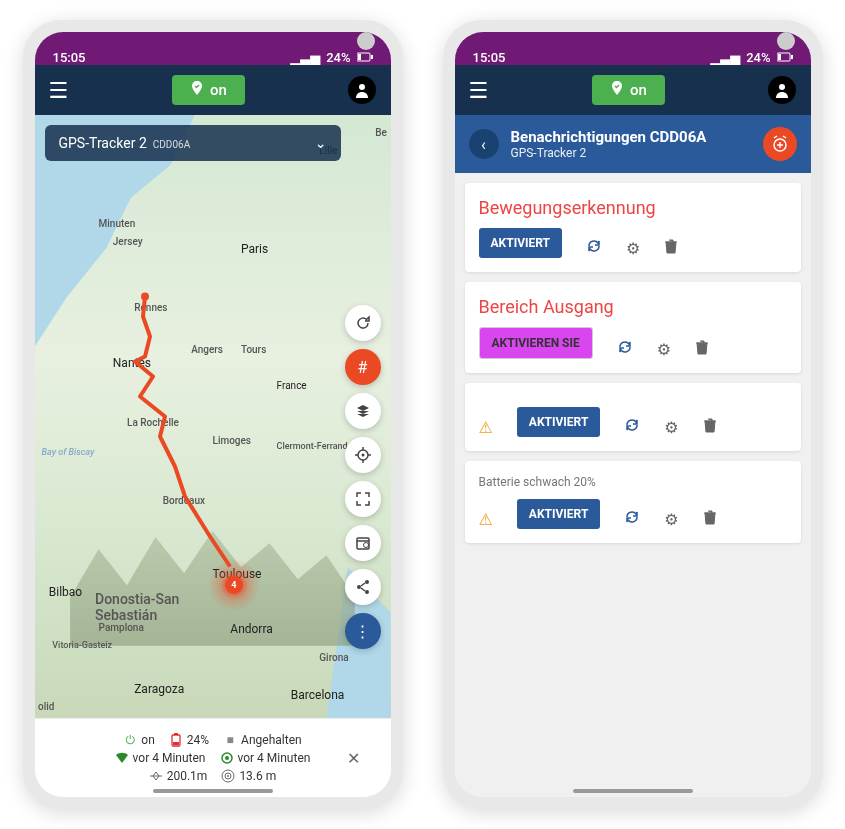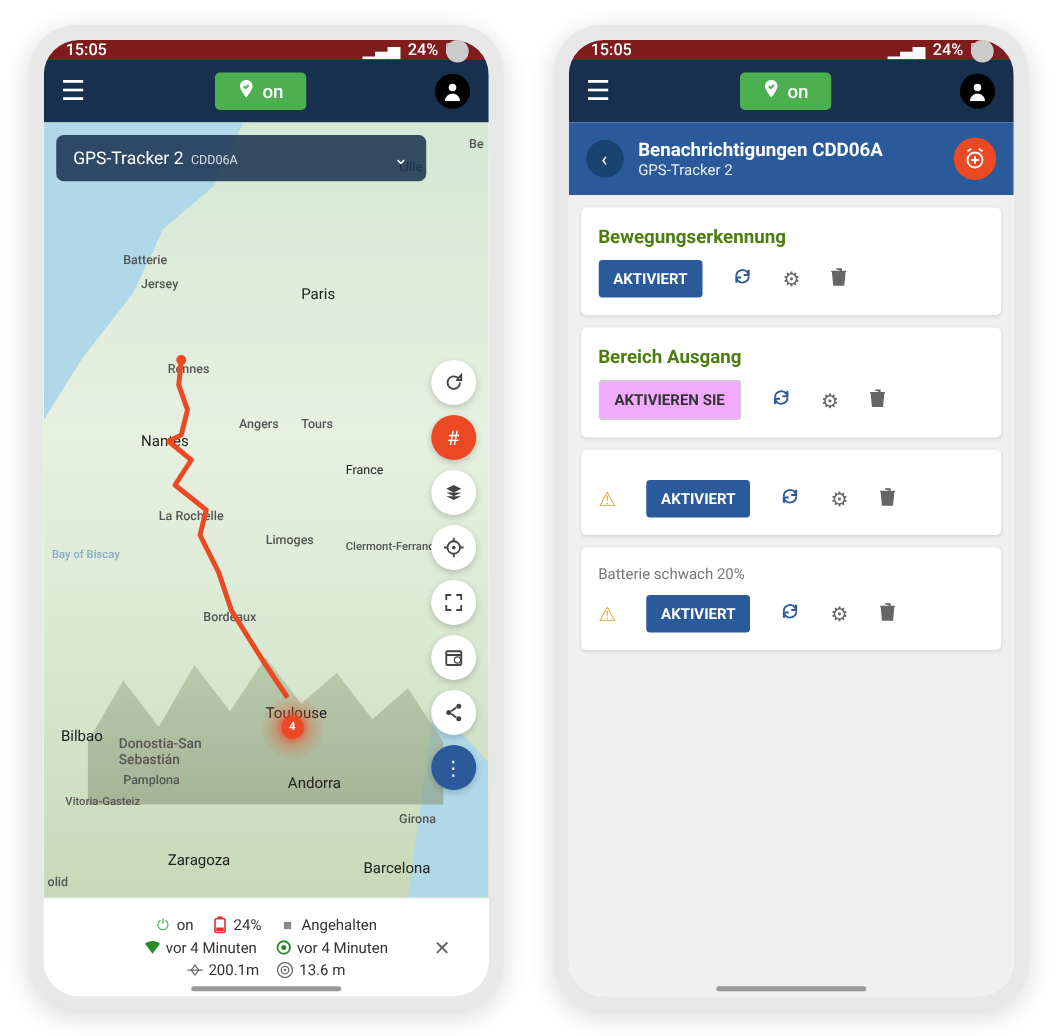--- a/index.html
+++ b/index.html
@@ -1,19 +1,19 @@
 <!DOCTYPE html>
 <html><head>
 <meta charset="utf-8">
 <style>
 *{box-sizing:border-box;margin:0;padding:0;font-family:-apple-system,BlinkMacSystemFont,"Segoe UI",Roboto,sans-serif}
 body{background:#fff;display:flex;gap:40px;padding:20px;justify-content:center}
 .phone{width:380px;height:789px;background:#e8e8e8;border-radius:38px;padding:12px;box-shadow:0 4px 20px rgba(0,0,0,.15);position:relative}
 .screen{width:100%;height:100%;background:#fff;border-radius:28px;overflow:hidden;position:relative;display:flex;flex-direction:column}
-.status-bar{height:16px;background:#7f1d1d;color:#fff;display:flex;justify-content:space-between;align-items:flex-end;padding:0 18px;font-size:13px;font-weight:500}
+.status-bar{height:33px;background:#701a75;color:#fff;display:flex;justify-content:space-between;align-items:flex-end;padding:0 18px;font-size:13px;font-weight:500}
 .status-right{display:flex;align-items:center;gap:6px}
 .notch{position:absolute;top:12px;right:28px;width:18px;height:18px;background:#ccc;border-radius:50%;z-index:10}
 .app-header{height:50px;background:#16304e;display:flex;align-items:center;justify-content:space-between;padding:0 14px}
 .menu-icon{color:#fff;font-size:22px;cursor:pointer}
 .on-btn{background:#4caf50;color:#fff;padding:6px 18px;border-radius:4px;display:flex;align-items:center;gap:6px;font-size:15px;font-weight:500}
 .avatar{width:28px;height:28px;background:#000;border-radius:50%;display:flex;align-items:center;justify-content:center;color:#fff;font-size:16px}
 
 .map-area{flex:1;position:relative;background:linear-gradient(180deg,#d4e8d4 0%,#e8f0e0 40%,#d8e8d0 70%,#c8d8b8 100%);overflow:hidden}
 .sea{position:absolute;top:0;left:0;width:45%;height:55%;background:#b0d8e8;clip-path:polygon(0 0,100% 0,85% 15%,60% 25%,45% 40%,20% 55%,0 70%)}
 .sea2{position:absolute;bottom:0;right:0;width:30%;height:25%;background:#b0d8e8;clip-path:polygon(60% 0,100% 30%,100% 100%,40% 100%)}
@@ -37,26 +37,26 @@
 .ic{width:14px;height:14px;display:inline-flex;align-items:center;justify-content:center}
 
 .notif-area{flex:1;background:#f0f0f0;overflow-y:auto}
 .notif-header{background:#2a5a9a;color:#fff;padding:12px 14px;display:flex;align-items:center;gap:12px}
 .back-btn{width:30px;height:30px;background:#1a4270;border-radius:50%;display:flex;align-items:center;justify-content:center;font-size:16px;cursor:pointer;flex-shrink:0}
 .notif-title{flex:1}
 .notif-title-main{font-size:15px;font-weight:700}
 .notif-title-sub{font-size:12px;opacity:.9}
 .add-btn{width:34px;height:34px;background:#eb4924;border-radius:50%;display:flex;align-items:center;justify-content:center;cursor:pointer}
 .card{background:#fff;margin:10px;padding:14px;border-radius:4px;box-shadow:0 1px 3px rgba(0,0,0,.1)}
-.card-title{font-size:15px;font-weight:700;color:#4d7c0f;margin-bottom:4px}
+.card-title{font-size:18px;font-weight:400;color:#ef4444;margin-bottom:4px}
 .card-sub{font-size:12px;color:#777;}
-.card-actions{display:flex;align-items:center;gap:24px;margin-top:10px}
+.card-actions{display:flex;align-items:flex-end;gap:24px;margin-top:10px}
 .act-btn{padding:8px 12px;font-size:12px;font-weight:700;border-radius:3px;cursor:pointer;border:none}
 .act-btn.active{background:#2a5a9a;color:#fff}
-.act-btn.inactive{background:#f0abfc;color:#333;border:1px solid #ccc}
+.act-btn.inactive{background:#d946ef;color:#333;border:1px solid #ccc}
 .card-icon{color:#666;font-size:16px;cursor:pointer}
 .warn{color:#f0a020;font-size:16px}
 .home-indicator{position:absolute;bottom:4px;left:50%;transform:translateX(-50%);width:120px;height:4px;background:#999;border-radius:2px}
 </style>
 </head>
 <body>
 
 <div class="phone">
   <div class="notch"></div>
   <div class="screen">
@@ -86,40 +86,40 @@
             <circle cx="8" cy="5" r="3" fill="#fff"></circle>
             <path d="M2 16c0-4 3-6 6-6s6 2 6 6" fill="#fff"></path>
           </svg>
         </div>
     </div>
     <div class="map-area">
       <div class="sea"></div>
       <div class="sea2"></div>
       <div class="mountains"></div>
 
-      <div class="city" style="top:17%;left:18%">Batterie</div>
+      <div class="city" style="top:17%;left:18%">Minuten</div>
       <div class="city" style="top:20%;left:22%">Jersey</div>
       <div class="city bold" style="top:21%;left:58%">Paris</div>
       <div class="city" style="top:5%;left:80%">Lille</div>
       <div class="city" style="top:2%;right:1%">Be</div>
       <div class="city" style="top:31%;left:28%">Rennes</div>
       <div class="city bold" style="top:40%;left:22%">Nantes</div>
       <div class="city" style="top:38%;left:44%">Angers</div>
       <div class="city" style="top:38%;left:58%">Tours</div>
       <div class="city bold" style="top:44%;left:68%;font-size:10px">France</div>
       <div class="city" style="top:50%;left:26%">La Rochelle</div>
       <div class="city" style="top:53%;left:50%">Limoges</div>
       <div class="city" style="top:54%;left:68%;font-size:9px">Clermont-Ferrand</div>
-      <div class="city" style="top:55%;left:2%;font-size:9px;color:#88aacc;">Bay of Biscay</div>
+      <div class="city" style="top:55%;left:2%;font-size:9px;color:#88aacc;font-style:italic">Bay of Biscay</div>
       <div class="city" style="top:63%;left:36%">Bordeaux</div>
       <div class="city bold" style="top:75%;left:50%">Toulouse</div>
       <div class="city" style="top:76%;right:4%">M</div>
       <div class="city bold" style="top:84%;left:55%">Andorra</div>
       <div class="city bold" style="top:78%;left:4%">Bilbao</div>
-      <div class="city" style="top:79%;left:17%;font-size:11px;white-space:pre">Donostia-San
+      <div class="city" style="top:79%;left:17%;font-size:14px;white-space:pre">Donostia-San
 Sebastián</div>
       <div class="city" style="top:84%;left:18%">Pamplona</div>
       <div class="city" style="top:87%;left:5%;font-size:9px">Vitoria-Gasteiz</div>
       <div class="city bold" style="top:94%;left:28%">Zaragoza</div>
       <div class="city bold" style="top:95%;left:72%">Barcelona</div>
       <div class="city" style="top:89%;left:80%">Girona</div>
       <div class="city" style="bottom:1%;left:1%">olid</div>
 
       <svg class="route" viewBox="0 0 356 560">
         <path d="M110 160 L108 180 L115 200 L110 220 L100 225 L118 240 L105 260 L130 280 L125 300 L140 330 L150 360 L175 400 L195 430" stroke="#eb4924" stroke-width="4" fill="none" stroke-linejoin="round"></path>

